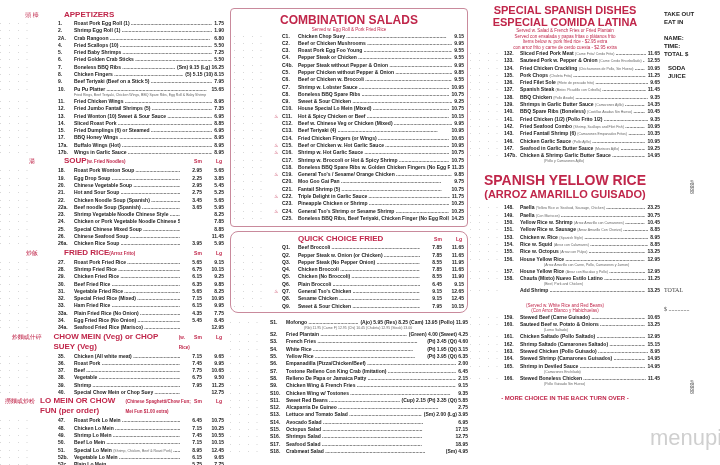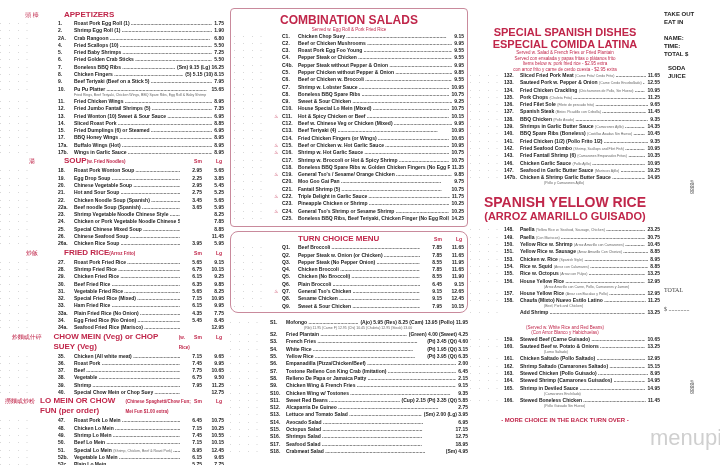--- a/index.html
+++ b/index.html
@@ -602,21 +602,21 @@
         <span class="cn" style="width: 40px;">· · · ·</span>
         <span class="chili"></span>
         <span class="num">C25.</span>
         <span class="nm"><span>Boneless BBQ Ribs, Beef Teriyaki, Chicken Finger (No Egg Roll)</span> ........................................................................</span>
         <span class="pr">14.25</span>
       </div>
     </div>
     <div class="box" style="margin-top: 4px; padding: 2px 3px; border-radius: 8px;">
       <div class="sec">
         <span class="cn"></span>
-        <span>TURN CHOICE MENU</span>
+        <span>QUICK CHOICE FRIED</span>
         <span class="sz">
           <span>Sm</span>
           <span>Lg</span>
         </span>
       </div>
       <div class="row">
         <span class="cn" style="width: 40px;">· · · ·</span>
         <span class="chili"></span>
         <span class="num">Q1.</span>
         <span class="nm"><span>Beef Broccoli</span> ........................................................................</span>
@@ -794,21 +794,21 @@
       </div>
       <div class="row">
         <span class="cn" style="width: 40px;">· · · ·</span>
         <span class="num">S18.</span>
         <span class="nm"><span>Crabmeat Salad</span> ........................................................................</span>
         <span class="pr">(Sm) 4.95</span>
       </div>
     </div>
   </div>
 
-<div class="col c3" id="col3" style="padding-top: 26px;">
+<div class="col c3" id="col3" style="padding-top: 4px;">
     <div class="big" style="font-size: 11px;">SPECIAL SPANISH DISHES</div>
     <div class="big" style="font-size: 11px;">ESPECIAL COMIDA LATINA</div>
     <div class="red-note">Served w. Salad &amp; French Fries or Fried Plantain</div>
     <div class="red-note">Served con ensalada y papas fritas o plátanos frito</div>
     <div class="red-note">Items below w. pork fried rice - $2.95 extra</div>
     <div class="red-note">con arroz frito y carne de cerdo cuesta - $2.95 extra</div>
     <div class="row">
       <span class="cn" style="width: 34px;">· · · ·</span>
       <span class="num">132.</span>
       <span class="nm"><span>Sliced Fried Pork Meat</span> <span class="note">(Carne Frita/ Cerdo Frito)</span> ........................................................................</span>

